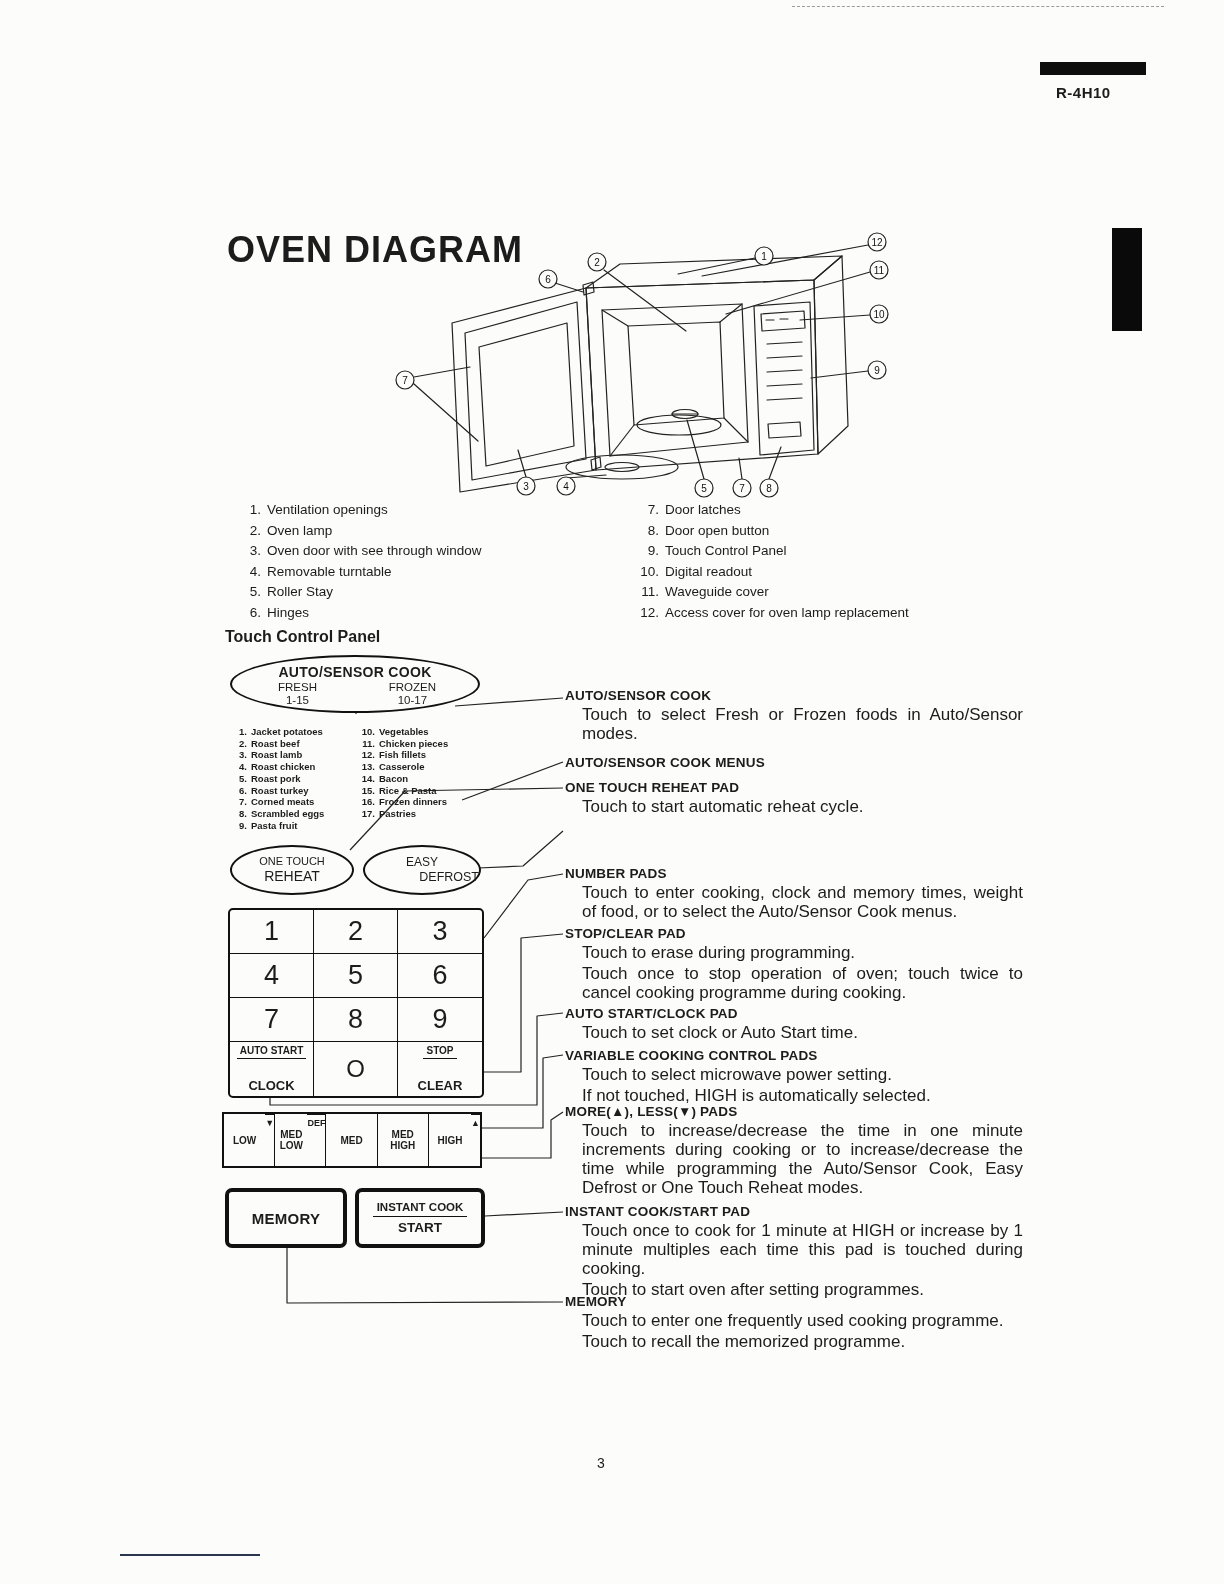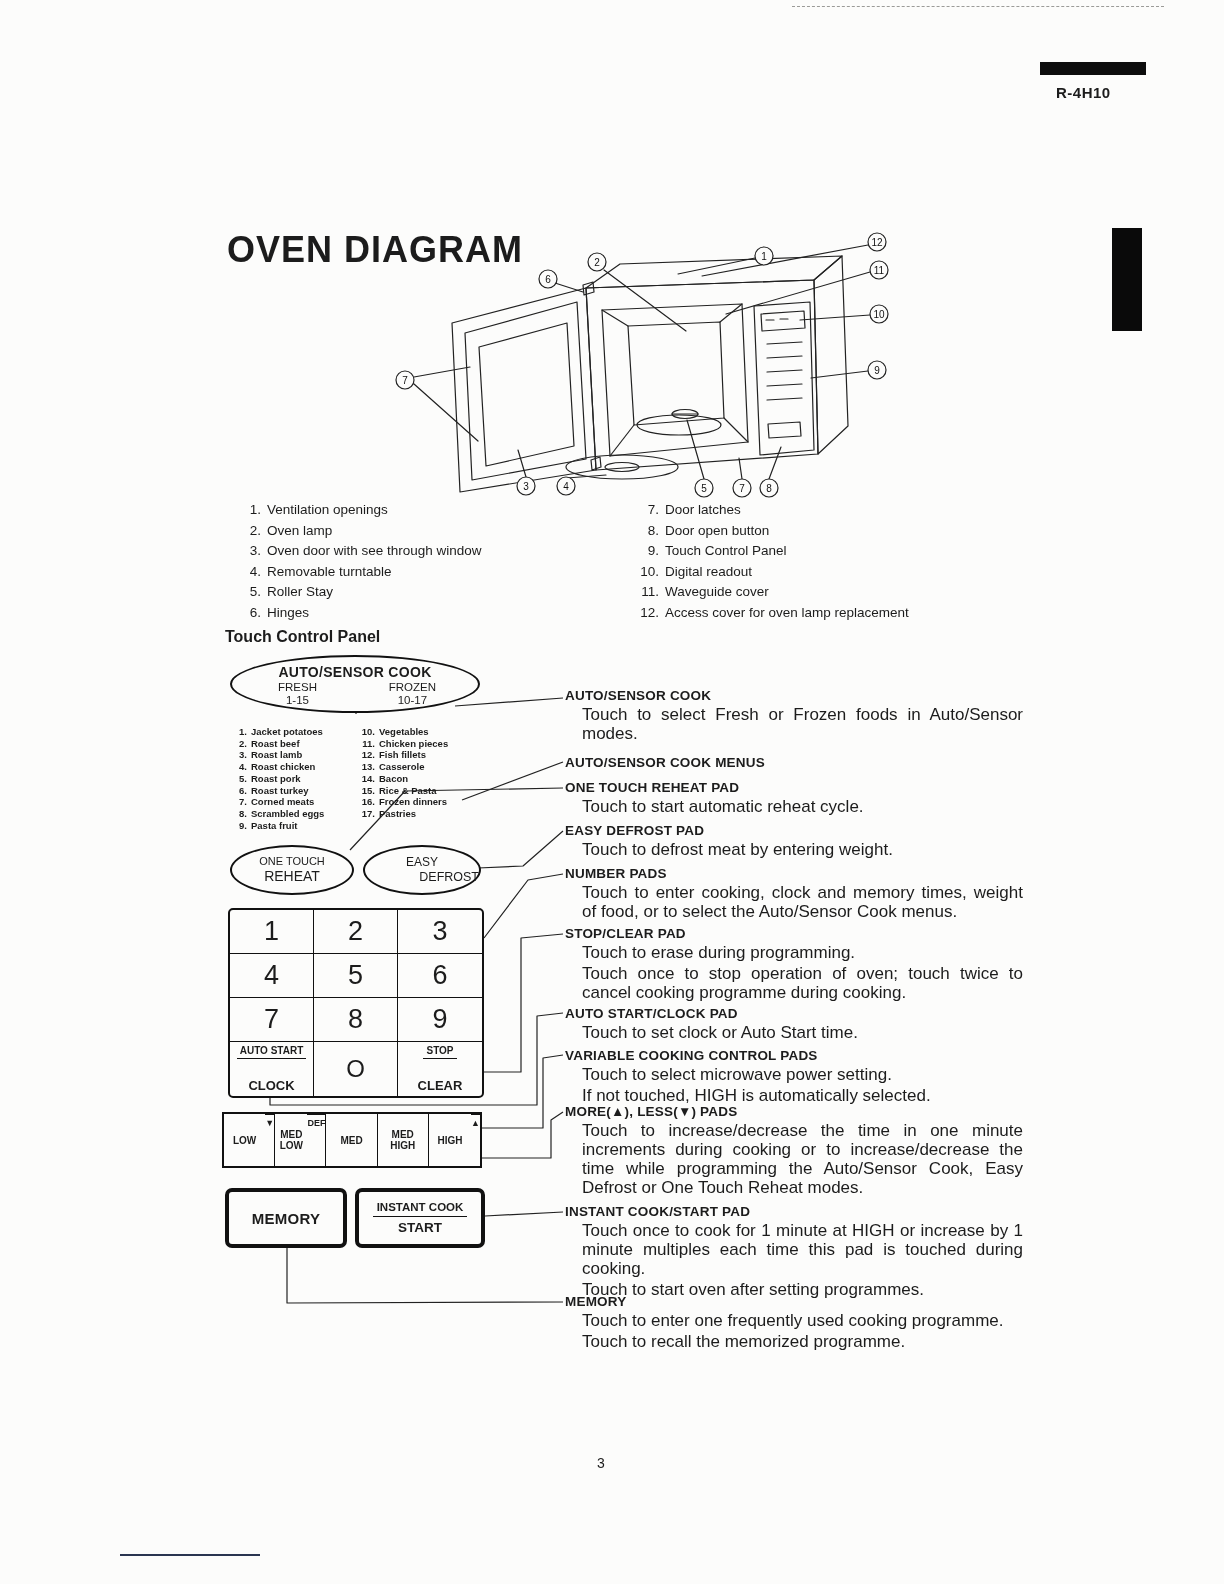--- a/index.html
+++ b/index.html
@@ -469,24 +469,20 @@
     <div class="desc-h">AUTO/SENSOR COOK</div>
     <p>Touch to select Fresh or Frozen foods in Auto/Sensor modes.</p>
   </div>
   <div class="desc" style="top:755px">
     <div class="desc-h">AUTO/SENSOR COOK MENUS</div>
   </div>
   <div class="desc" style="top:780px">
     <div class="desc-h">ONE TOUCH REHEAT PAD</div>
     <p>Touch to start automatic reheat cycle.</p>
   </div>
-  <div class="desc" style="top:823px">
-    <div class="desc-h">EASY DEFROST PAD</div>
-    <p>Touch to defrost meat by entering weight.</p>
-  </div>
   <div class="desc" style="top:866px">
     <div class="desc-h">NUMBER PADS</div>
     <p>Touch to enter cooking, clock and memory times, weight of food, or to select the Auto/Sensor Cook menus.</p>
   </div>
   <div class="desc" style="top:926px">
     <div class="desc-h">STOP/CLEAR PAD</div>
     <p>Touch to erase during programming.</p>
     <p>Touch once to stop operation of oven; touch twice to cancel cooking programme during cooking.</p>
   </div>
   <div class="desc" style="top:1006px">

